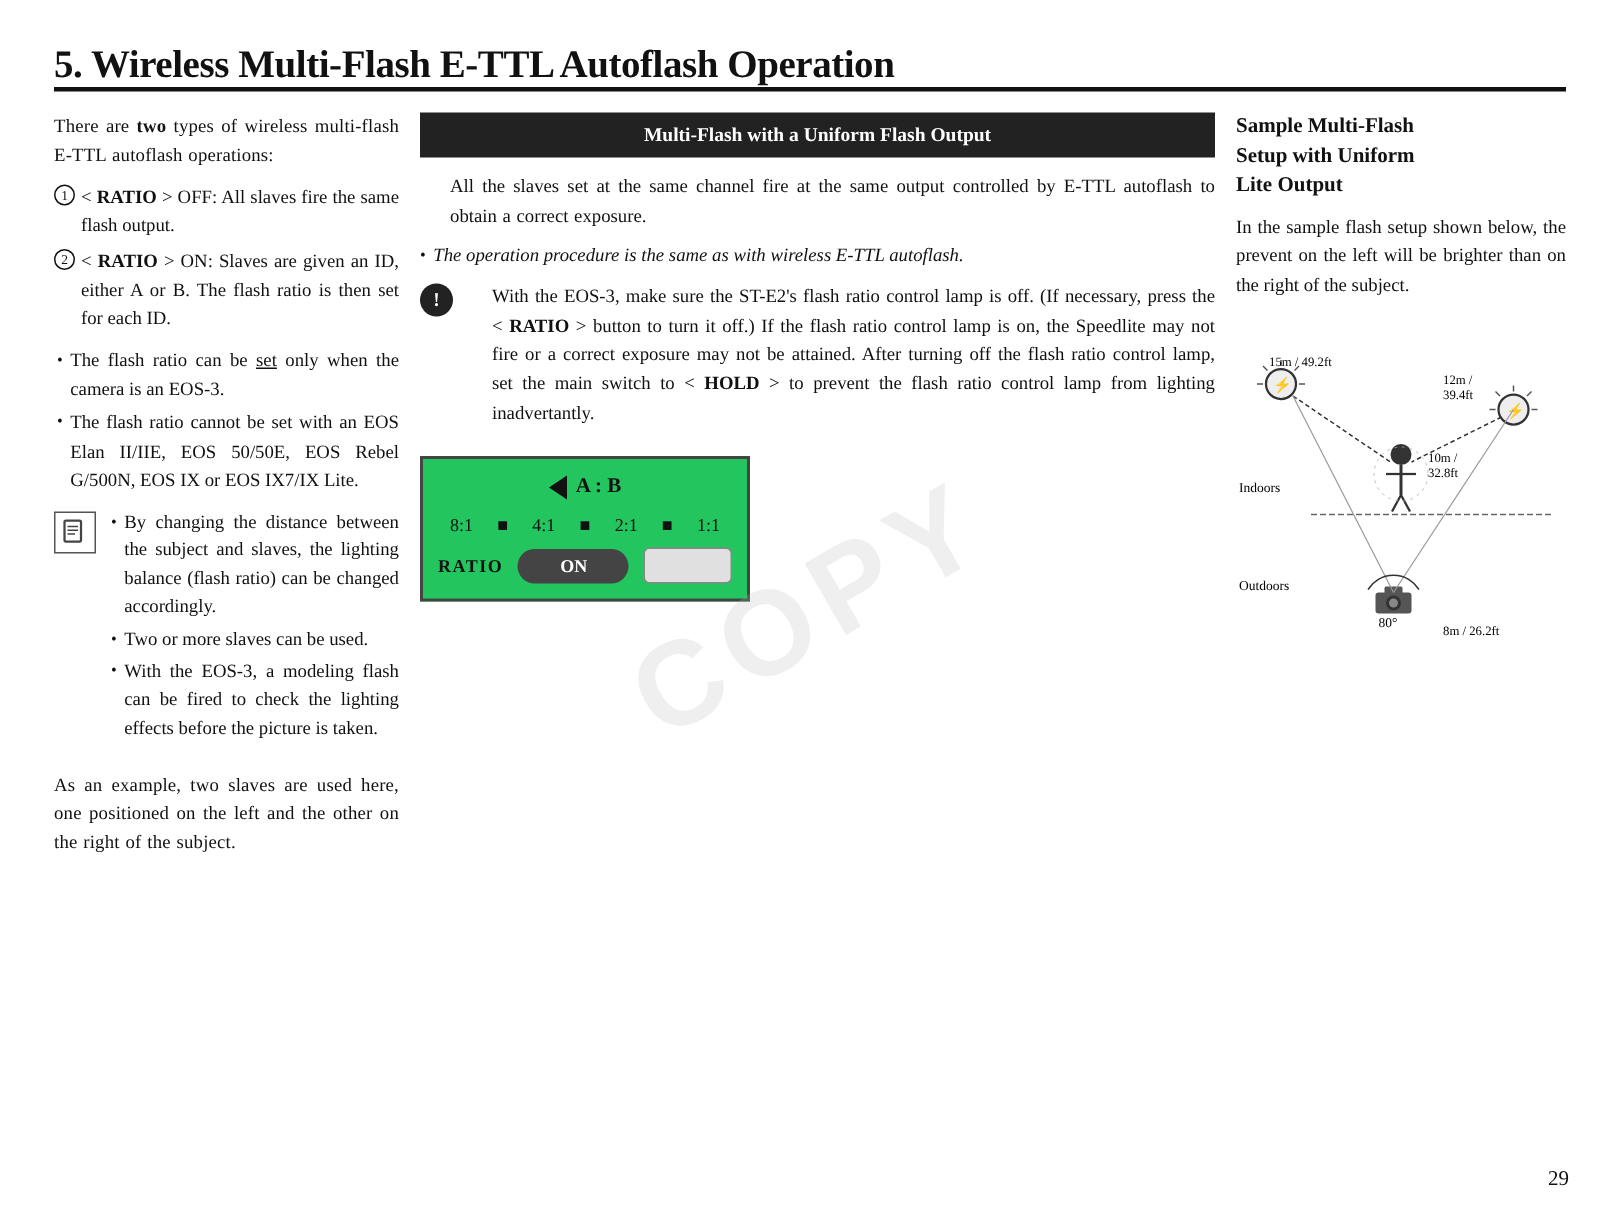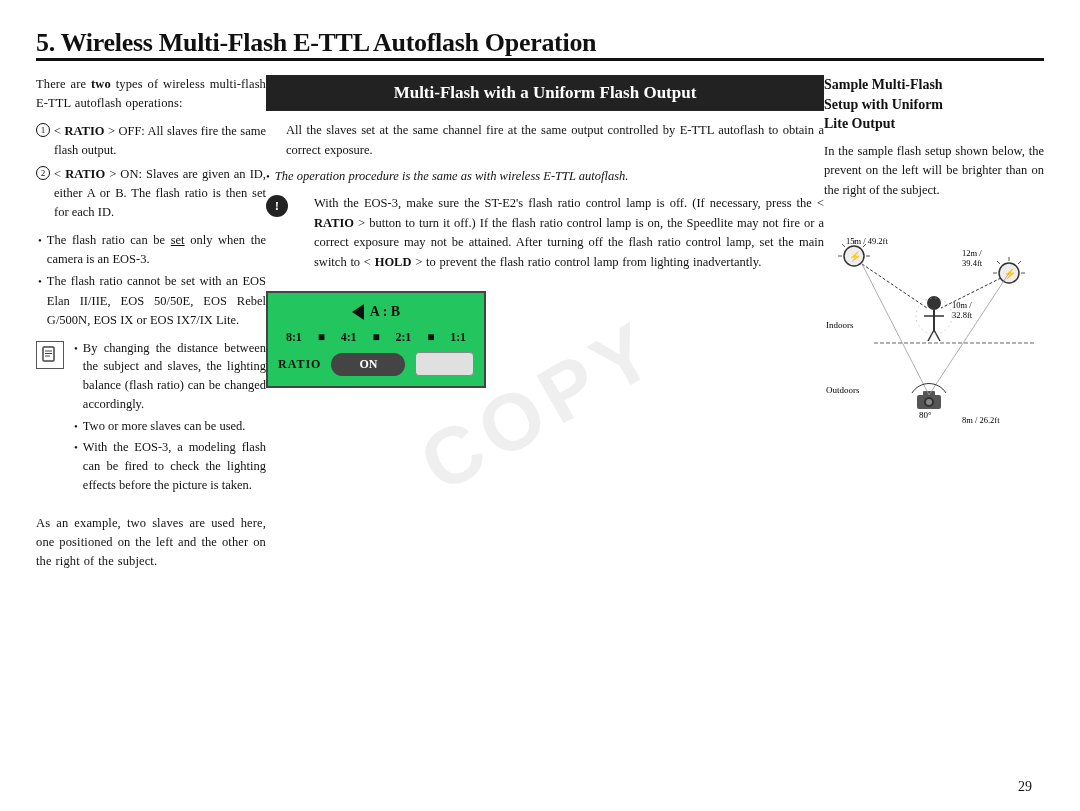--- a/index.html
+++ b/index.html
@@ -29,21 +29,21 @@
       border-bottom: 3px solid #111;
       padding-bottom: 0;
       margin-bottom: 14px;
       letter-spacing: -0.3px;
     }
 
     
     .main-grid {
       display: grid;
       grid-template-columns: 230px 1fr 220px;
-      gap: 0;
+      gap: 14px;
       width: 100%;
     }
 
     
     .col-left {
       font-size: 12.5px;
       line-height: 1.55;
     }
 
     .col-left p {
@@ -145,21 +145,21 @@
     .col-mid {
       font-size: 12.5px;
       line-height: 1.55;
     }
 
     .uniform-flash-header {
       background: #222;
       color: #fff;
       text-align: center;
       font-weight: bold;
-      font-size: 17px;
+      font-size: 13px;
       padding: 5px 10px;
       margin-bottom: 10px;
     }
 
     .col-mid p {
       text-align: justify;
       margin-bottom: 7px;
       word-spacing: 0.05em;
       margin-left: 20px;
     }
@@ -222,21 +222,21 @@
       height: 0;
       border-top: 8px solid transparent;
       border-bottom: 8px solid transparent;
       border-right: 12px solid #111;
     }
 
     .ratio-labels {
       display: flex;
       justify-content: space-around;
       font-size: 12px;
-      font-weight: bold;
+      font-weight: normal;
       margin-bottom: 3px;
     }
 
     .ratio-on-btn {
       background: #444;
       color: #fff;
       border: none;
       border-radius: 12px;
       padding: 4px 28px;
       font-size: 12px;
@@ -282,21 +282,21 @@
 
     .flash-diagram svg {
       width: 100%;
       height: 100%;
     }
 
     
     .page-number {
       position: absolute;
       bottom: 16px;
-      right: 48px;
+      right: 34px;
       font-size: 14px;
     }
 
     
     .watermark {
       position: absolute;
       top: 50%;
       left: 50%;
       transform: translate(-50%, -50%) rotate(-30deg);
       font-size: 80px;

